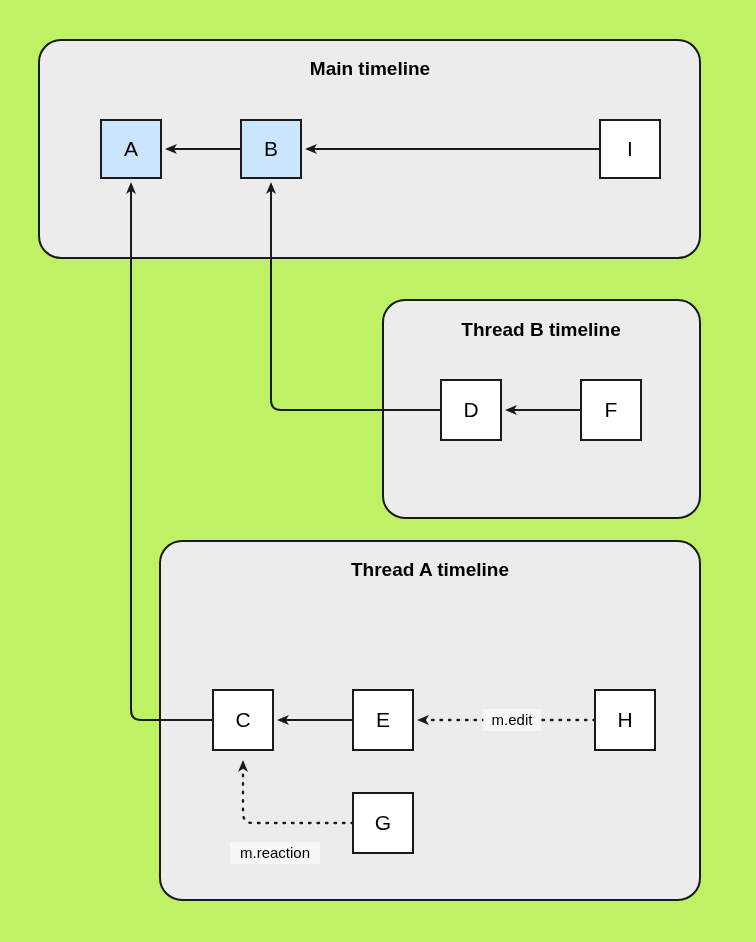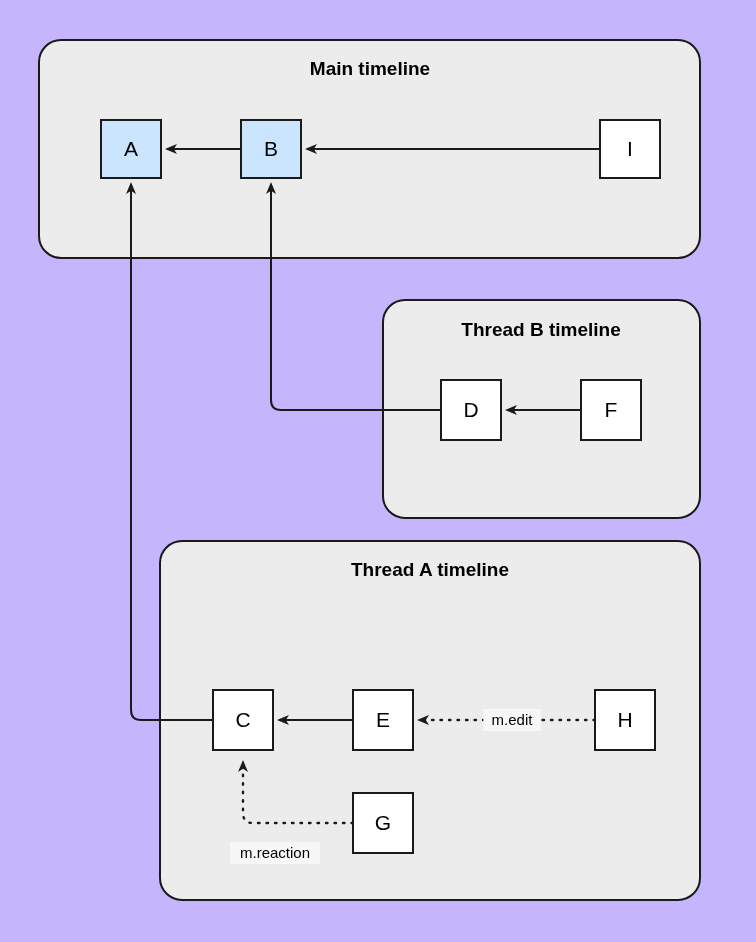--- a/index.html
+++ b/index.html
@@ -10,21 +10,21 @@
   body {
     width: 756px;
     height: 942px;
     font-family: "Liberation Sans", sans-serif;
     overflow: hidden;
   }
   #canvas {
     position: relative;
     width: 756px;
     height: 942px;
-    background: #c4b5fd;
+    background: #bef264;
   }
   #diagram-svg {
     position: absolute;
     left: 0;
     top: 0;
     width: 756px;
     height: 942px;
   }
   .group-title {
     font-weight: bold;

